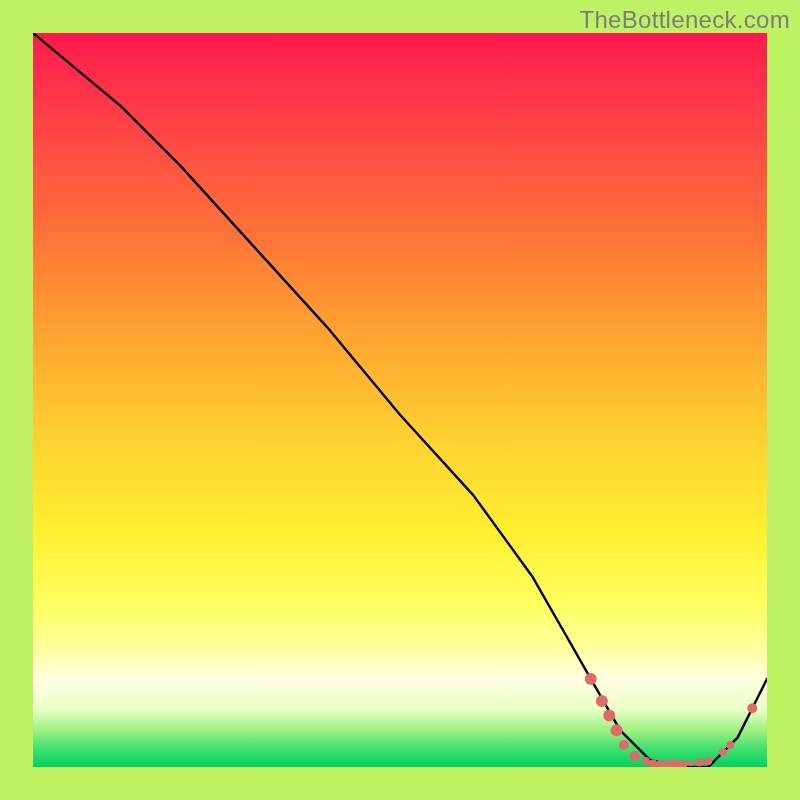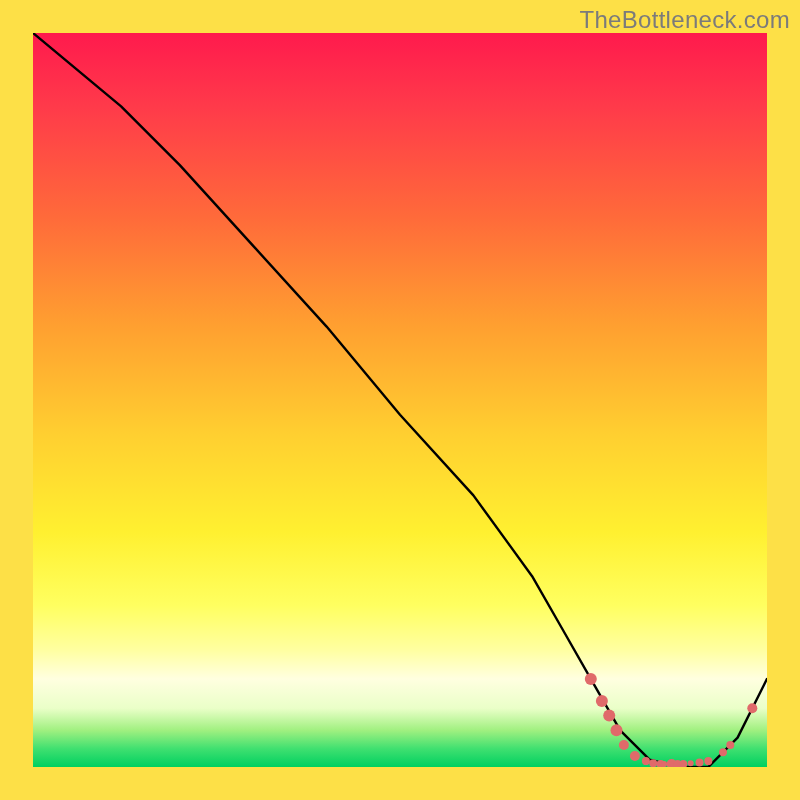--- a/index.html
+++ b/index.html
@@ -8,21 +8,21 @@
     width: 800px;
     height: 800px;
     background: #000;
     font-family: Arial, Helvetica, sans-serif;
     overflow: hidden;
   }
   .frame {
     position: relative;
     width: 800px;
     height: 800px;
-    background: #fde047;
+    background: #bef264;
   }
   .plot {
     position: absolute;
     left: 33px;
     top: 33px;
     width: 734px;
     height: 734px;
     background: linear-gradient(to bottom,
       #ff1a4d 0%,
       #ff3a4a 10%,

